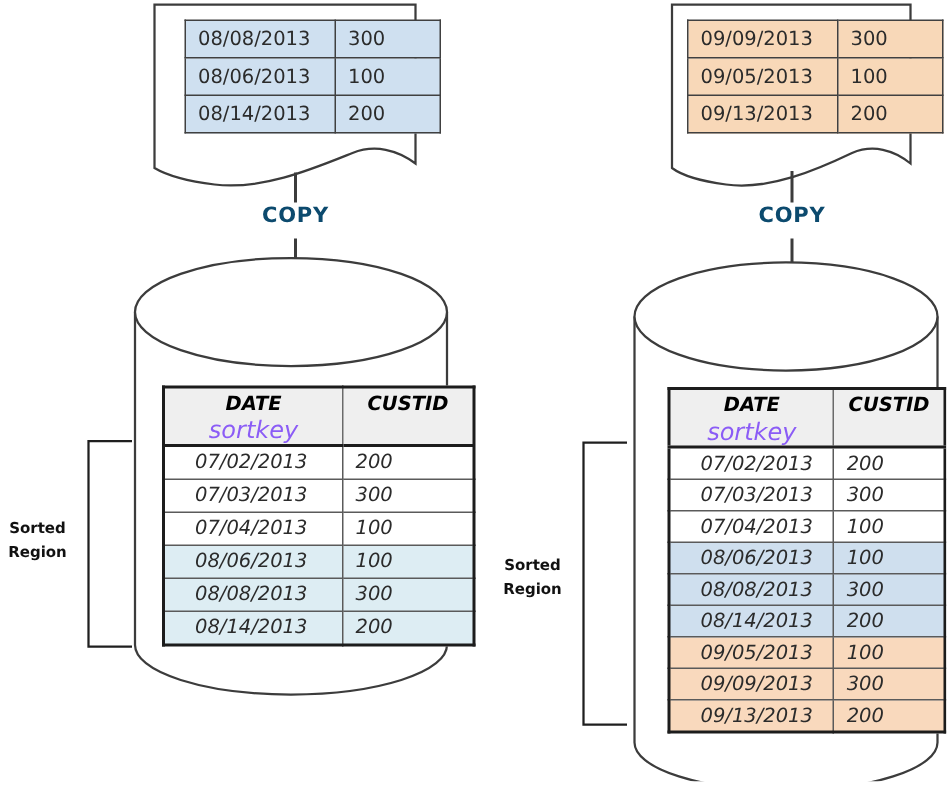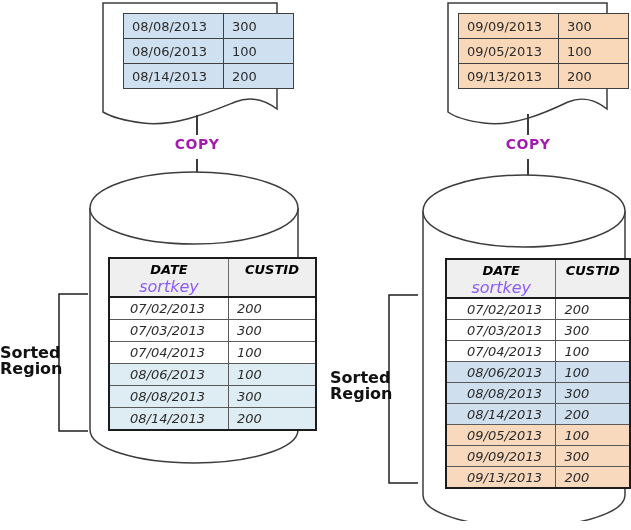--- a/index.html
+++ b/index.html
@@ -8,25 +8,25 @@
     font-family:"DejaVu Sans","Liberation Sans",sans-serif;
     overflow:hidden;
   }
   .abs { position:absolute; }
   .shape { fill:#ffffff; stroke:#3c3c3c; stroke-width:1.5; }
   .bracket { fill:none; stroke:#1f1f1f; stroke-width:1.5; }
   .vline { position:absolute; width:2px; background:#3c3c3c; }
 
   .copy-label {
     position:absolute; width:80px; text-align:center;
-    font-size:14px; font-weight:bold; color:#a21caf; letter-spacing:0.5px;
+    font-size:14px; font-weight:bold; color:#0c4a6e; letter-spacing:0.5px;
   }
   .region-label {
     position:absolute; width:50px; text-align:center;
-    font-size:16px; font-weight:bold; color:#111; line-height:16px;
+    font-size:10px; font-weight:bold; color:#111; line-height:16px;
   }
 
   
   table.doc-table { position:absolute; border-collapse:collapse; border:1.5px solid #404040; }
   table.doc-table td {
     border:1px solid #404040; height:24px; font-size:13px; color:#2b2b2b;
     padding:0 6px 0 8px; white-space:nowrap;
   }
   table.doc-table td:first-child { width:85px; }
   table.doc-table td:last-child  { width:55px; }

